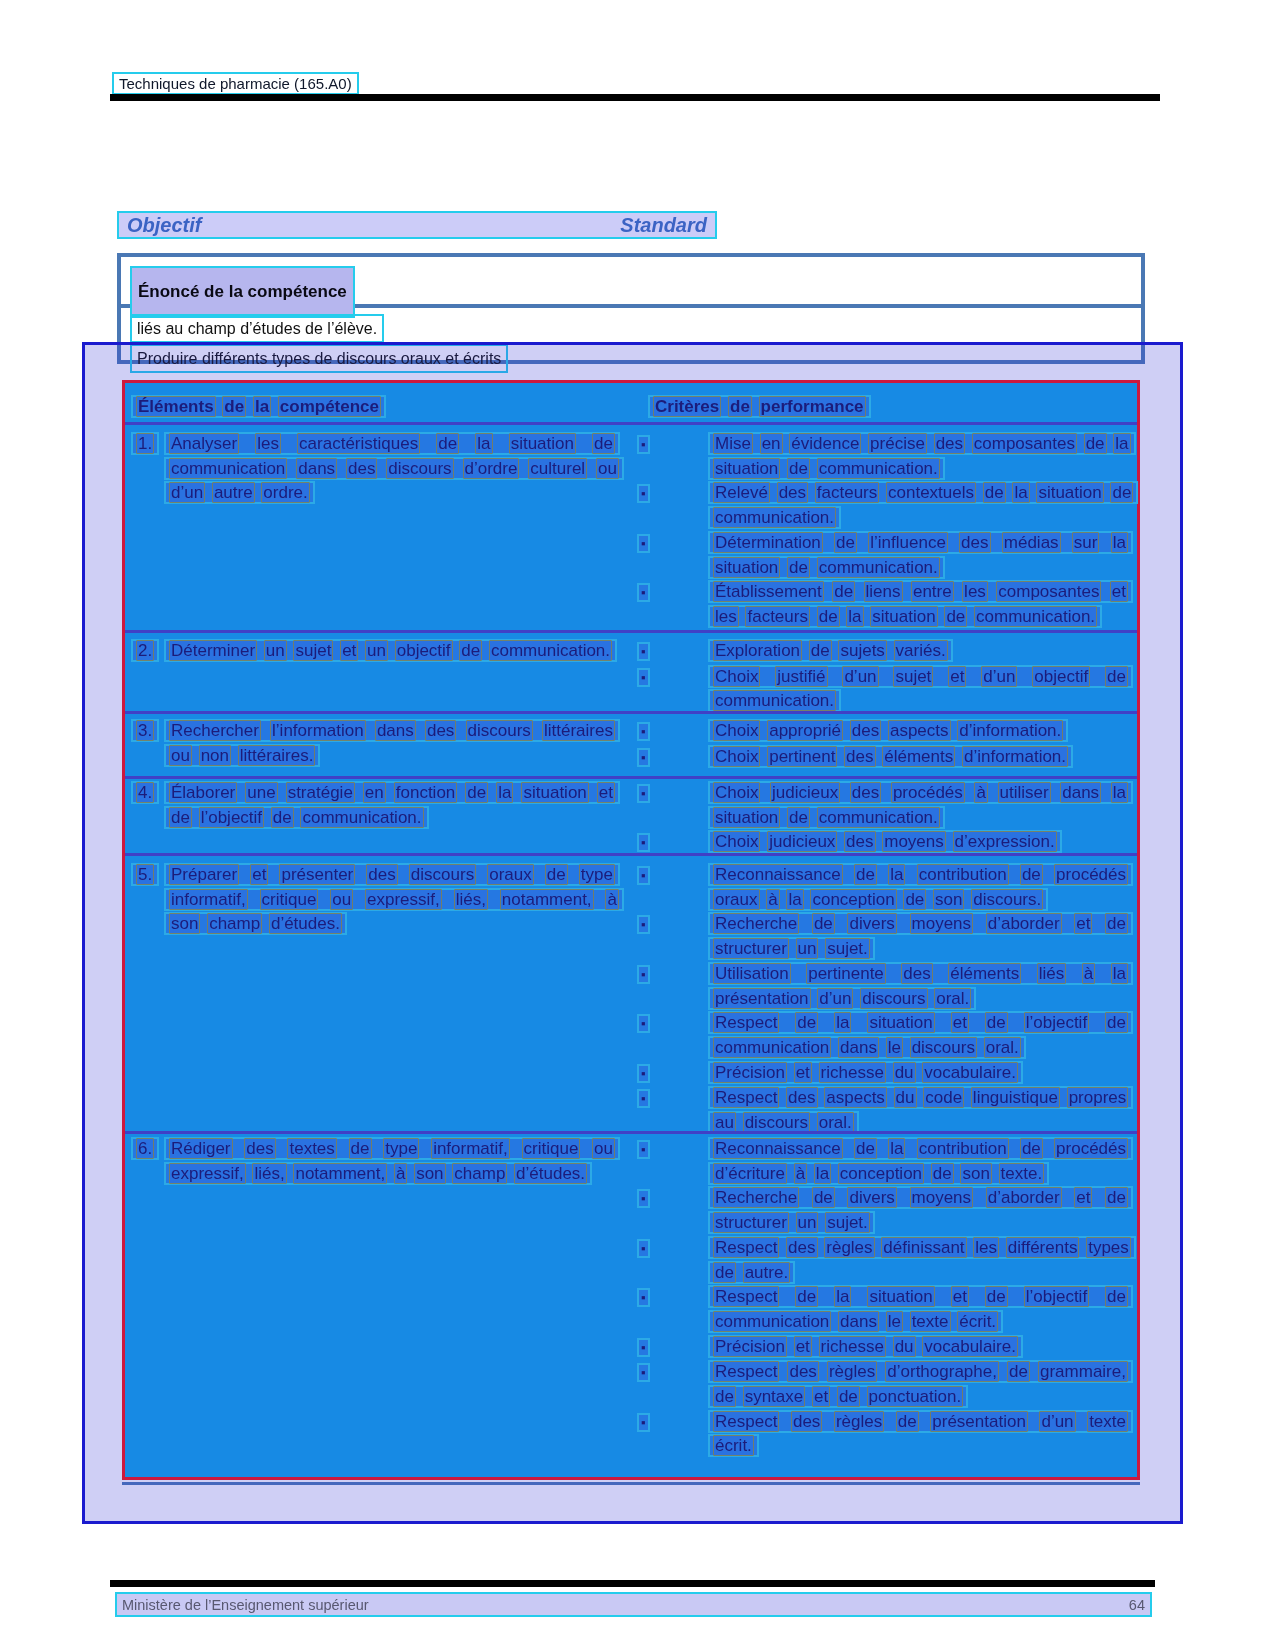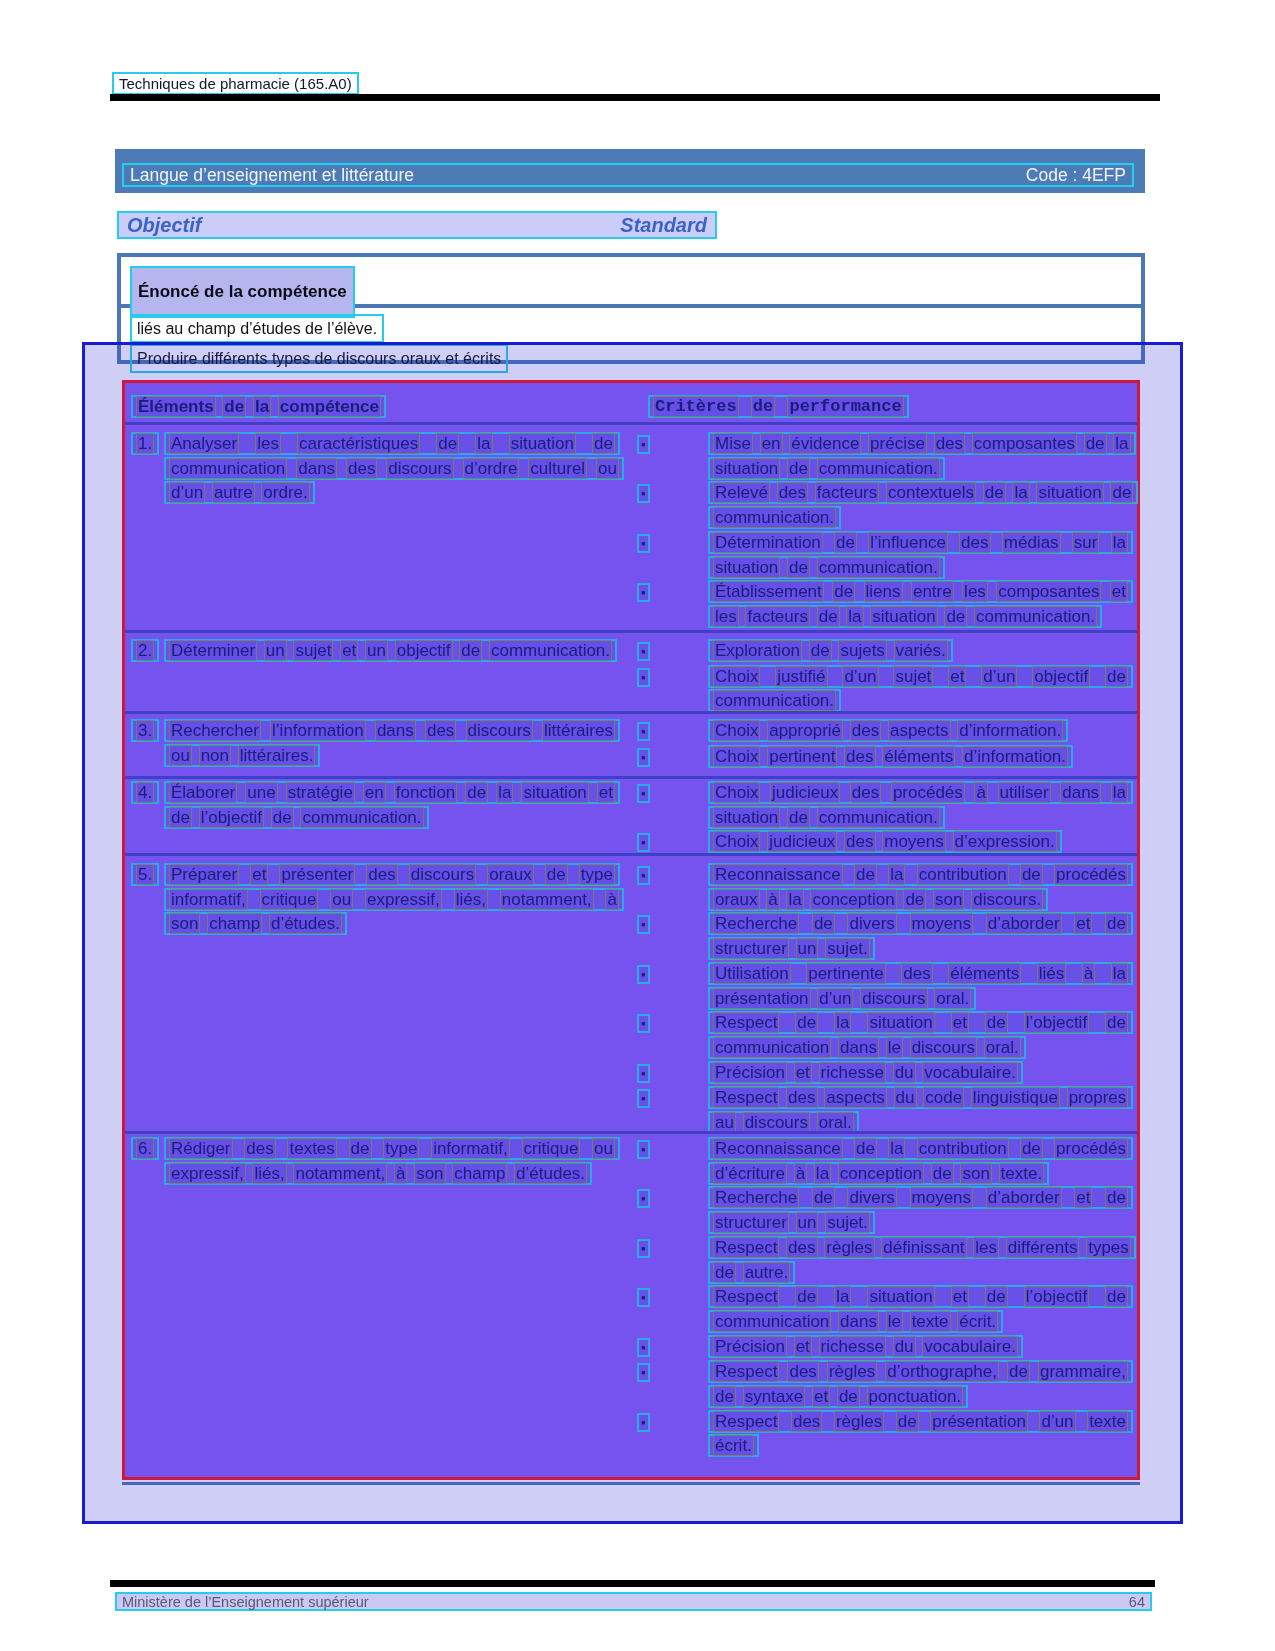--- a/index.html
+++ b/index.html
@@ -39,63 +39,57 @@
   .enonce-div{height:4px;background:#4a78b4;}
   .enonce-body{padding:6px 0 0 9px;font-size:16px;color:#111;line-height:23px;}
   .enonce-body .ann-line{margin-bottom:1px;}
 
   
   .overlay{position:absolute;left:82px;top:342px;width:1101px;height:1182px;
            background:rgba(55,55,215,0.24);border:3px solid #1a1ace;
            box-sizing:border-box;z-index:30;pointer-events:none;}
 
   .ptable{position:absolute;left:122px;top:380px;width:1018px;height:1100px;
-          border:3px solid #fb0f0f;box-sizing:border-box;background:#8b5cf6;
+          border:3px solid #fb0f0f;box-sizing:border-box;background:#0ea5e9;
           color:#14145e;font-size:17px;line-height:24.7px;}
   .ptable-underline{position:absolute;left:122px;top:1482px;width:1018px;height:3px;background:#4a78b4;}
 
   .thead-l{position:absolute;left:6px;top:12px;font-weight:bold;}
-  .thead-r{position:absolute;left:523px;top:12px;font-weight:bold;font-family:Liberation Mono, monospace;}
+  .thead-r{position:absolute;left:523px;top:12px;font-weight:bold;}
   .tsep{position:absolute;left:0;width:100%;height:3px;background:#4343c2;}
 
   .trow{position:absolute;left:0;width:100%;height:0;overflow:visible;}
   .cell-l{position:absolute;left:6px;width:506px;display:flex;}
   .elem-num{width:33px;flex:0 0 33px;}
   .elem-text{width:460px;text-align:justify;}
   .cell-r{position:absolute;left:512px;width:500px;}
   .crit-item{display:flex;align-items:flex-start;}
   .bullet-cell{width:35px;flex:0 0 35px;}
   .bullet-glyph{font-size:13px;}
   .crit-text{width:460px;text-align:justify;margin-left:36px;}
 
   
   .bottom-rule{position:absolute;left:110px;top:1580px;width:1045px;height:7px;background:#000;}
-  .footer-band{position:absolute;left:115px;top:1592px;width:1037px;height:19px;
+  .footer-band{position:absolute;left:115px;top:1592px;width:1037px;height:25px;
                border:2px solid #25ccec;background:#c9c9f4;box-sizing:border-box;
                display:flex;justify-content:space-between;align-items:center;padding:0 5px;}
   .footer-band span{font-size:14.5px;color:#585870;white-space:nowrap;}
 </style>
 </head>
 <body>
 
 <div class="page">
 
   <div class="doc-header">
     <span class="ann-line">
       <span>Techniques de pharmacie (165.A0)</span>
     </span>
   </div>
   <div class="top-rule"></div>
 
-  <div class="band">
-    <div class="band-line">
-      <span>Langue d’enseignement et littérature</span>
-      <span>Code : 4EFP</span>
-    </div>
-  </div>
 
   <div class="objstd">
     <span>Objectif</span>
     <span>Standard</span>
   </div>
 
   <div class="enonce">
     <div class="enonce-title-row">
       <span class="enonce-title">Énoncé de la compétence</span>
     </div>

